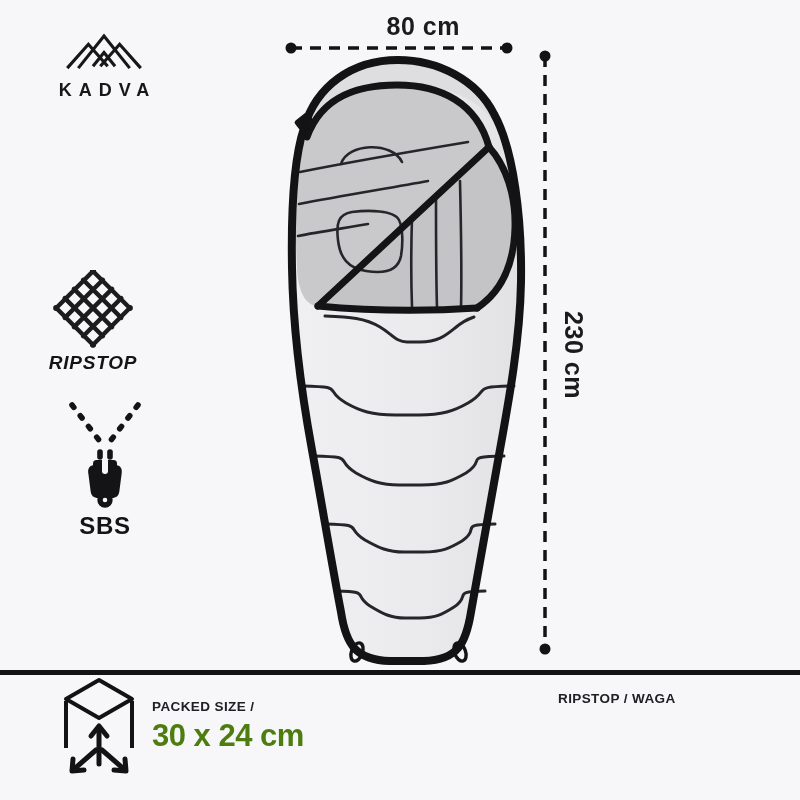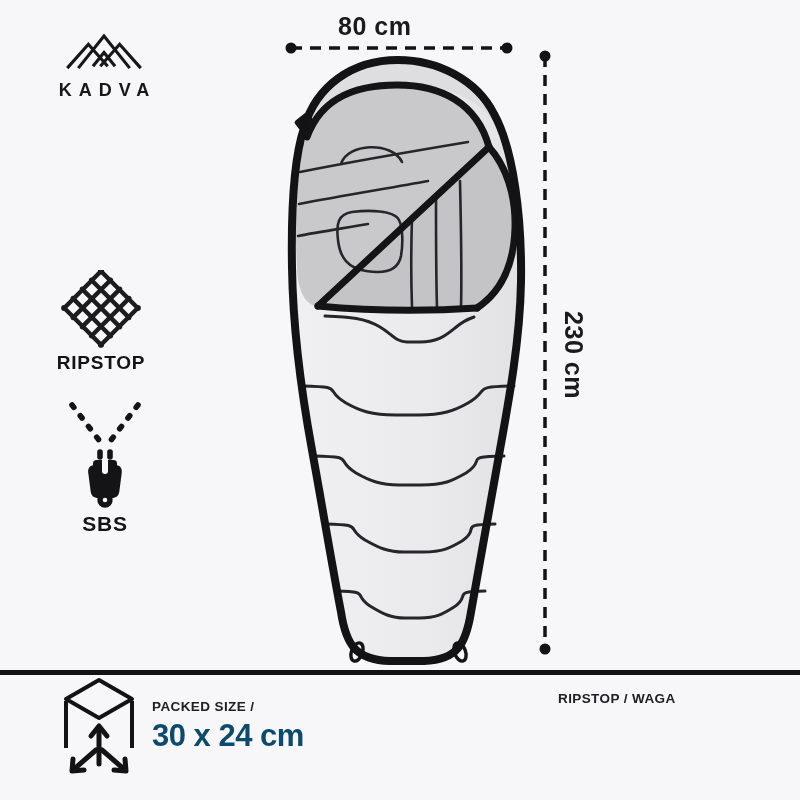--- a/index.html
+++ b/index.html
@@ -14,49 +14,49 @@
 
   
   .logo{left:36px;top:24px;width:136px;text-align:center;}
   .logo .wordmark{
     margin-top:10px;font-size:18px;font-weight:700;letter-spacing:7px;
     text-indent:7px;color:#17171a;
   }
 
   
   .dim-width-label{
-    left:338px;top:12px;width:122px;text-align:left;
+    left:338px;top:12px;width:122px;text-align:right;
     font-size:25px;font-weight:800;letter-spacing:.5px;color:#1b1b1e;
   }
   .dim-length-label{
     left:512px;top:340px;width:122px;height:30px;text-align:center;
     font-size:25px;font-weight:800;letter-spacing:.5px;color:#1b1b1e;
     transform:rotate(90deg);white-space:nowrap;
   }
 
   
   .feature{width:130px;text-align:center;}
-  .feature-ripstop{left:36px;top:270px;}
+  .feature-ripstop{left:28px;top:270px;font-style:italic;}
   .feature-sbs{left:40px;top:398px;}
   .feature .flabel{
     margin-top:4px;font-size:19px;font-weight:800;letter-spacing:.8px;color:#141417;
   }
 
   
   .divider{left:0;top:670px;width:800px;height:5px;background:#131316;}
   .spec{display:flex;align-items:center;}
   .spec-packed{left:58px;top:674px;}
   .spec-weight{left:546px;top:690px;}
   .spec .icon-wrap{flex:0 0 auto;}
   .spec .text-col{margin-left:12px;}
   .spec .small-title{
     font-size:13.5px;font-weight:700;letter-spacing:.4px;line-height:17px;color:#202024;
   }
   .spec .big-value{
-    margin-top:3px;font-size:31px;font-weight:800;letter-spacing:-.5px;color:#0c4a6e;
+    margin-top:3px;font-size:31px;font-weight:800;letter-spacing:-.5px;color:#4d7c0f;
   }
 
   svg{display:block;}
 </style>
 </head>
 <body>
 
 <div class="abs logo">
   <svg width="136" height="46" viewBox="30 38 148 50">
     <g fill="none" stroke="#17171a" stroke-width="3.4">
@@ -96,21 +96,21 @@
       <line x1="9" y1="7" x2="39" y2="46" stroke-dasharray="3 10.5"></line>
       <line x1="75" y1="7" x2="45" y2="46" stroke-dasharray="3 10.5"></line>
       <line x1="37" y1="54" x2="37" y2="59"></line>
       <line x1="47" y1="54" x2="47" y2="59"></line>
     </g>
     <rect x="30" y="62" width="24" height="9" rx="3.5" fill="#141416"></rect>
     <path d="M 32 67 L 52 67 C 58 67 59.5 71 58.6 76 L 56.4 93 C 55.8 98 53 100 49 100 L 35 100 C 31 100 28.2 98 27.6 93 L 25.4 76 C 24.5 71 26 67 32 67 Z" fill="#141416"></path>
     <rect x="39" y="60" width="6" height="16" rx="2.4" fill="#f7f7f9"></rect>
     <circle cx="42" cy="102" r="5" fill="#f7f7f9" stroke="#141416" stroke-width="5.4"></circle>
   </svg>
-  <div class="flabel" style="font-size:21px">SBS</div>
+  <div class="flabel" style="font-size:24px">SBS</div>
 </div>
 
 <svg class="abs" style="left:0;top:0" width="800" height="800" viewBox="0 0 800 800">
   <defs>
     <linearGradient id="shell" x1="0" y1="0" x2="1" y2="0">
       <stop offset="0" stop-color="#f0f0f2"></stop>
       <stop offset="0.55" stop-color="#ebebed"></stop>
       <stop offset="1" stop-color="#e2e2e5"></stop>
     </linearGradient>
   </defs>

